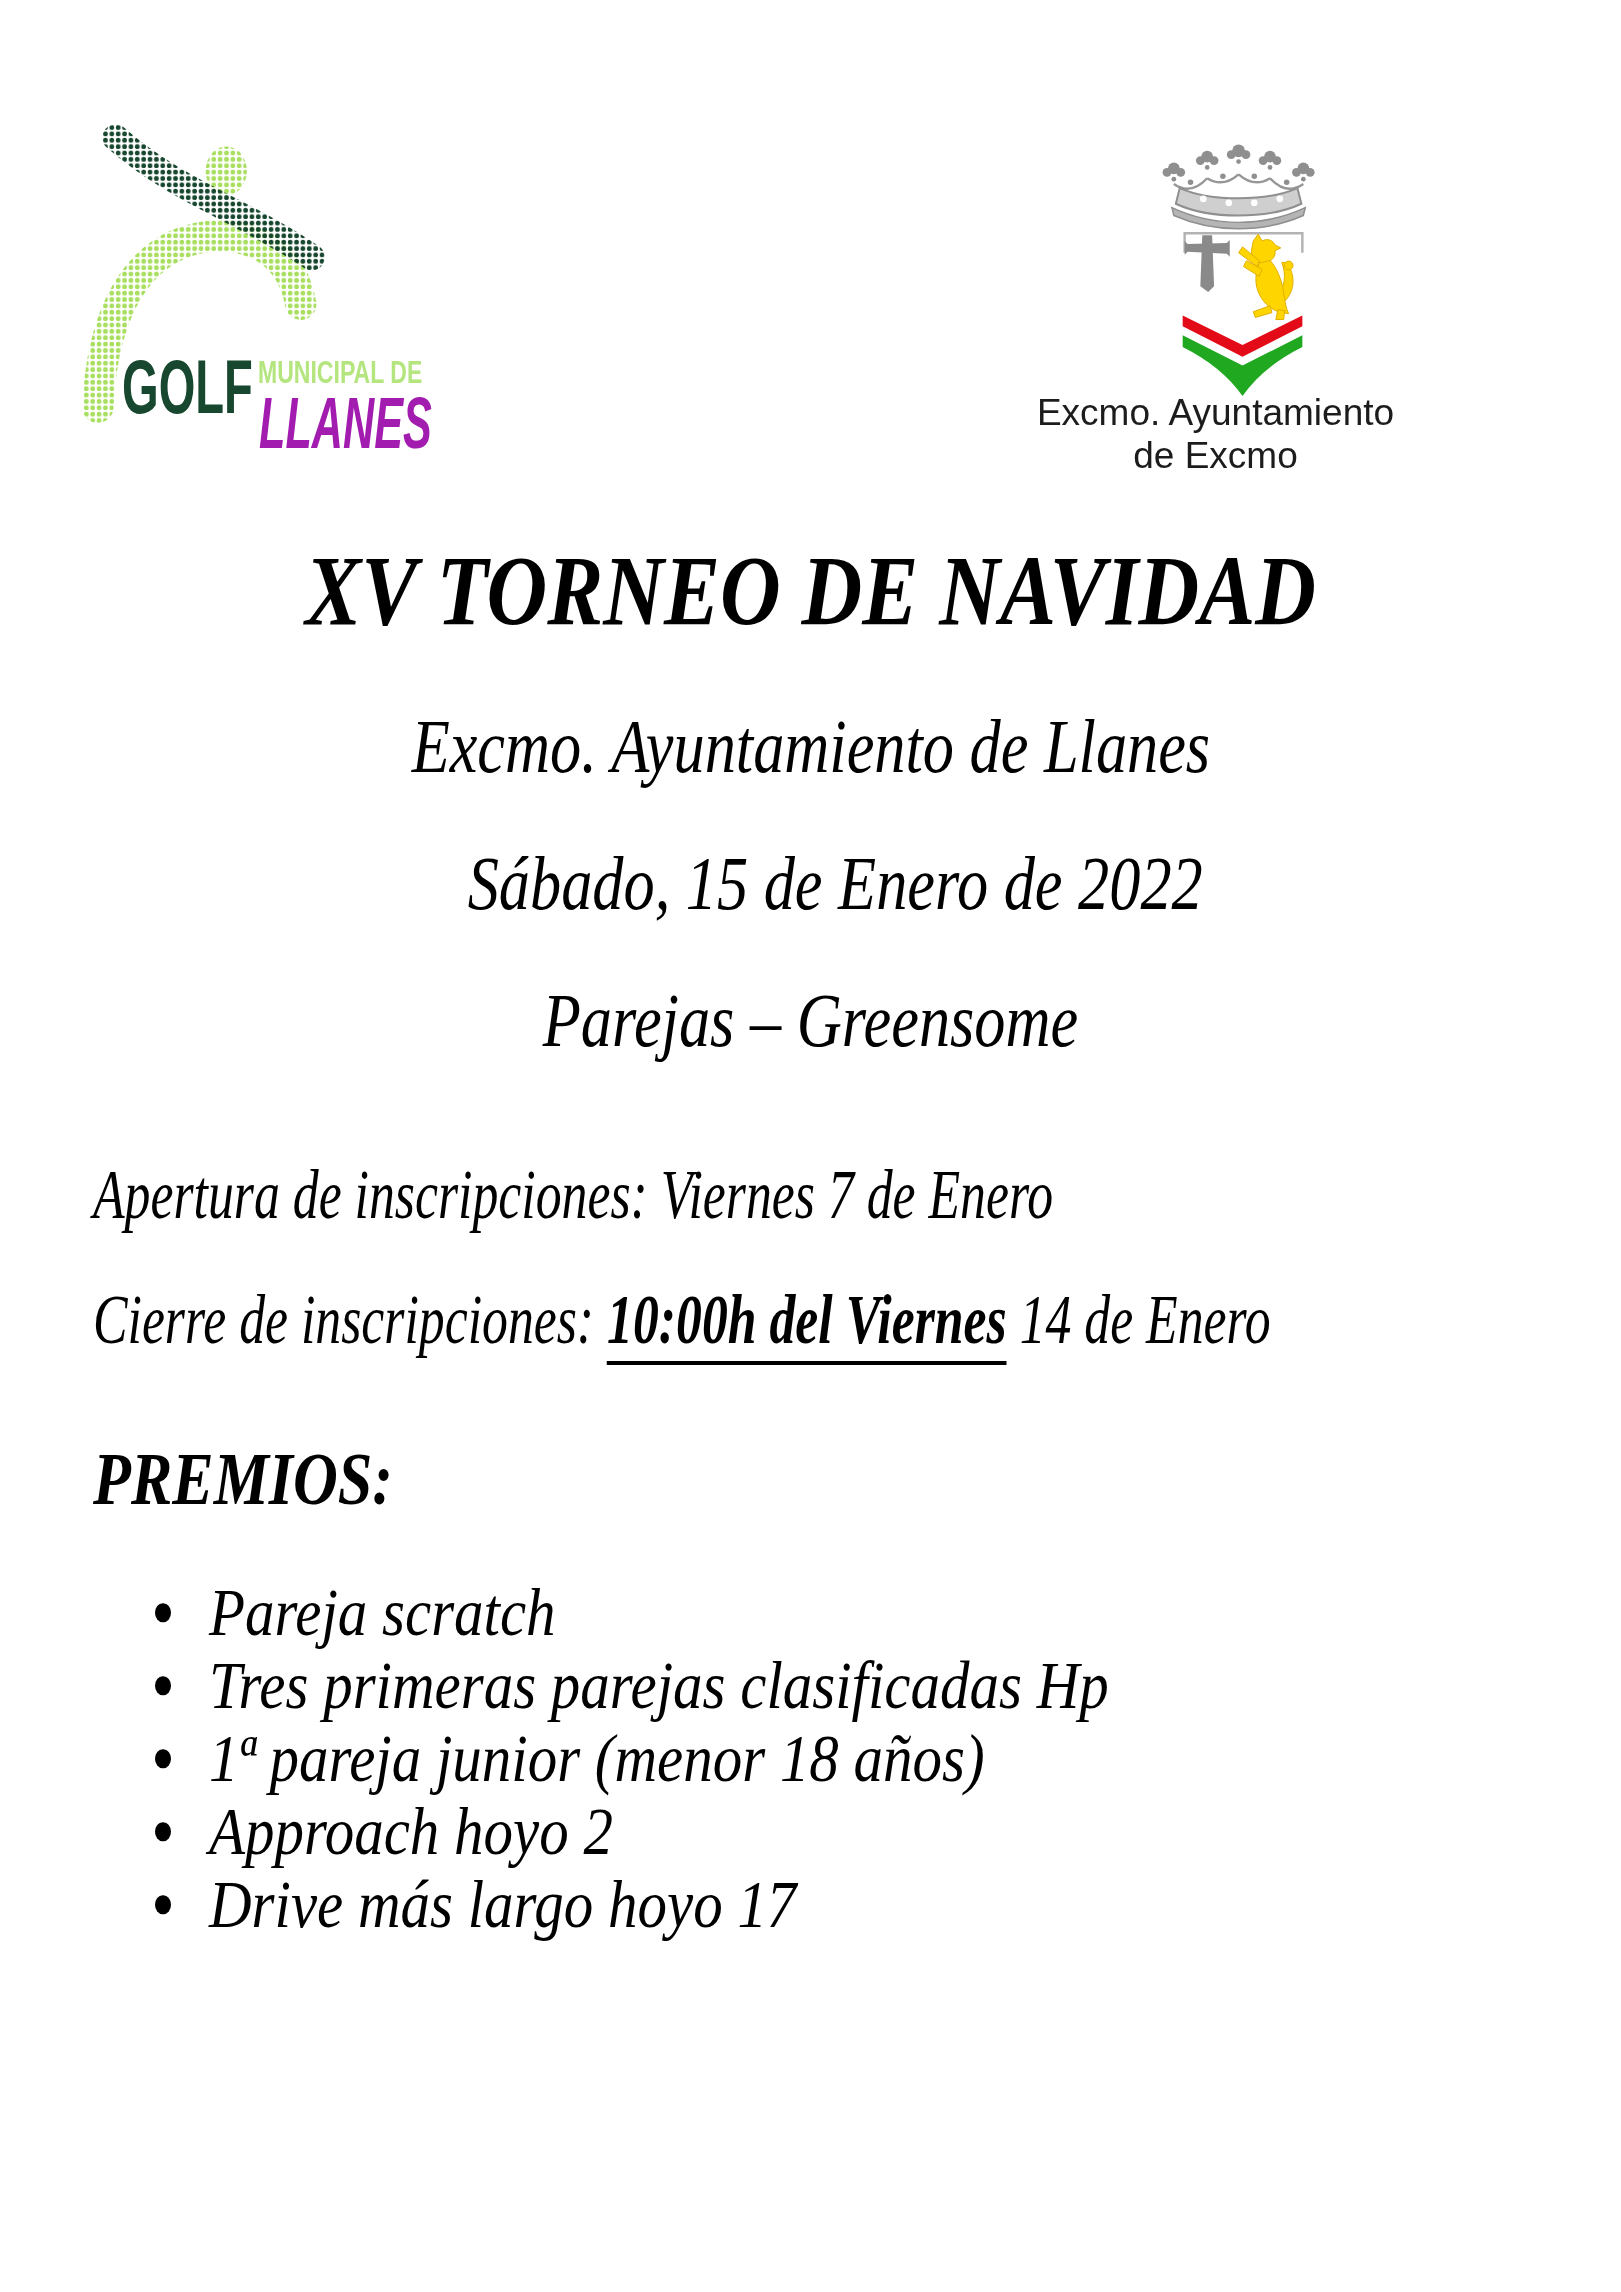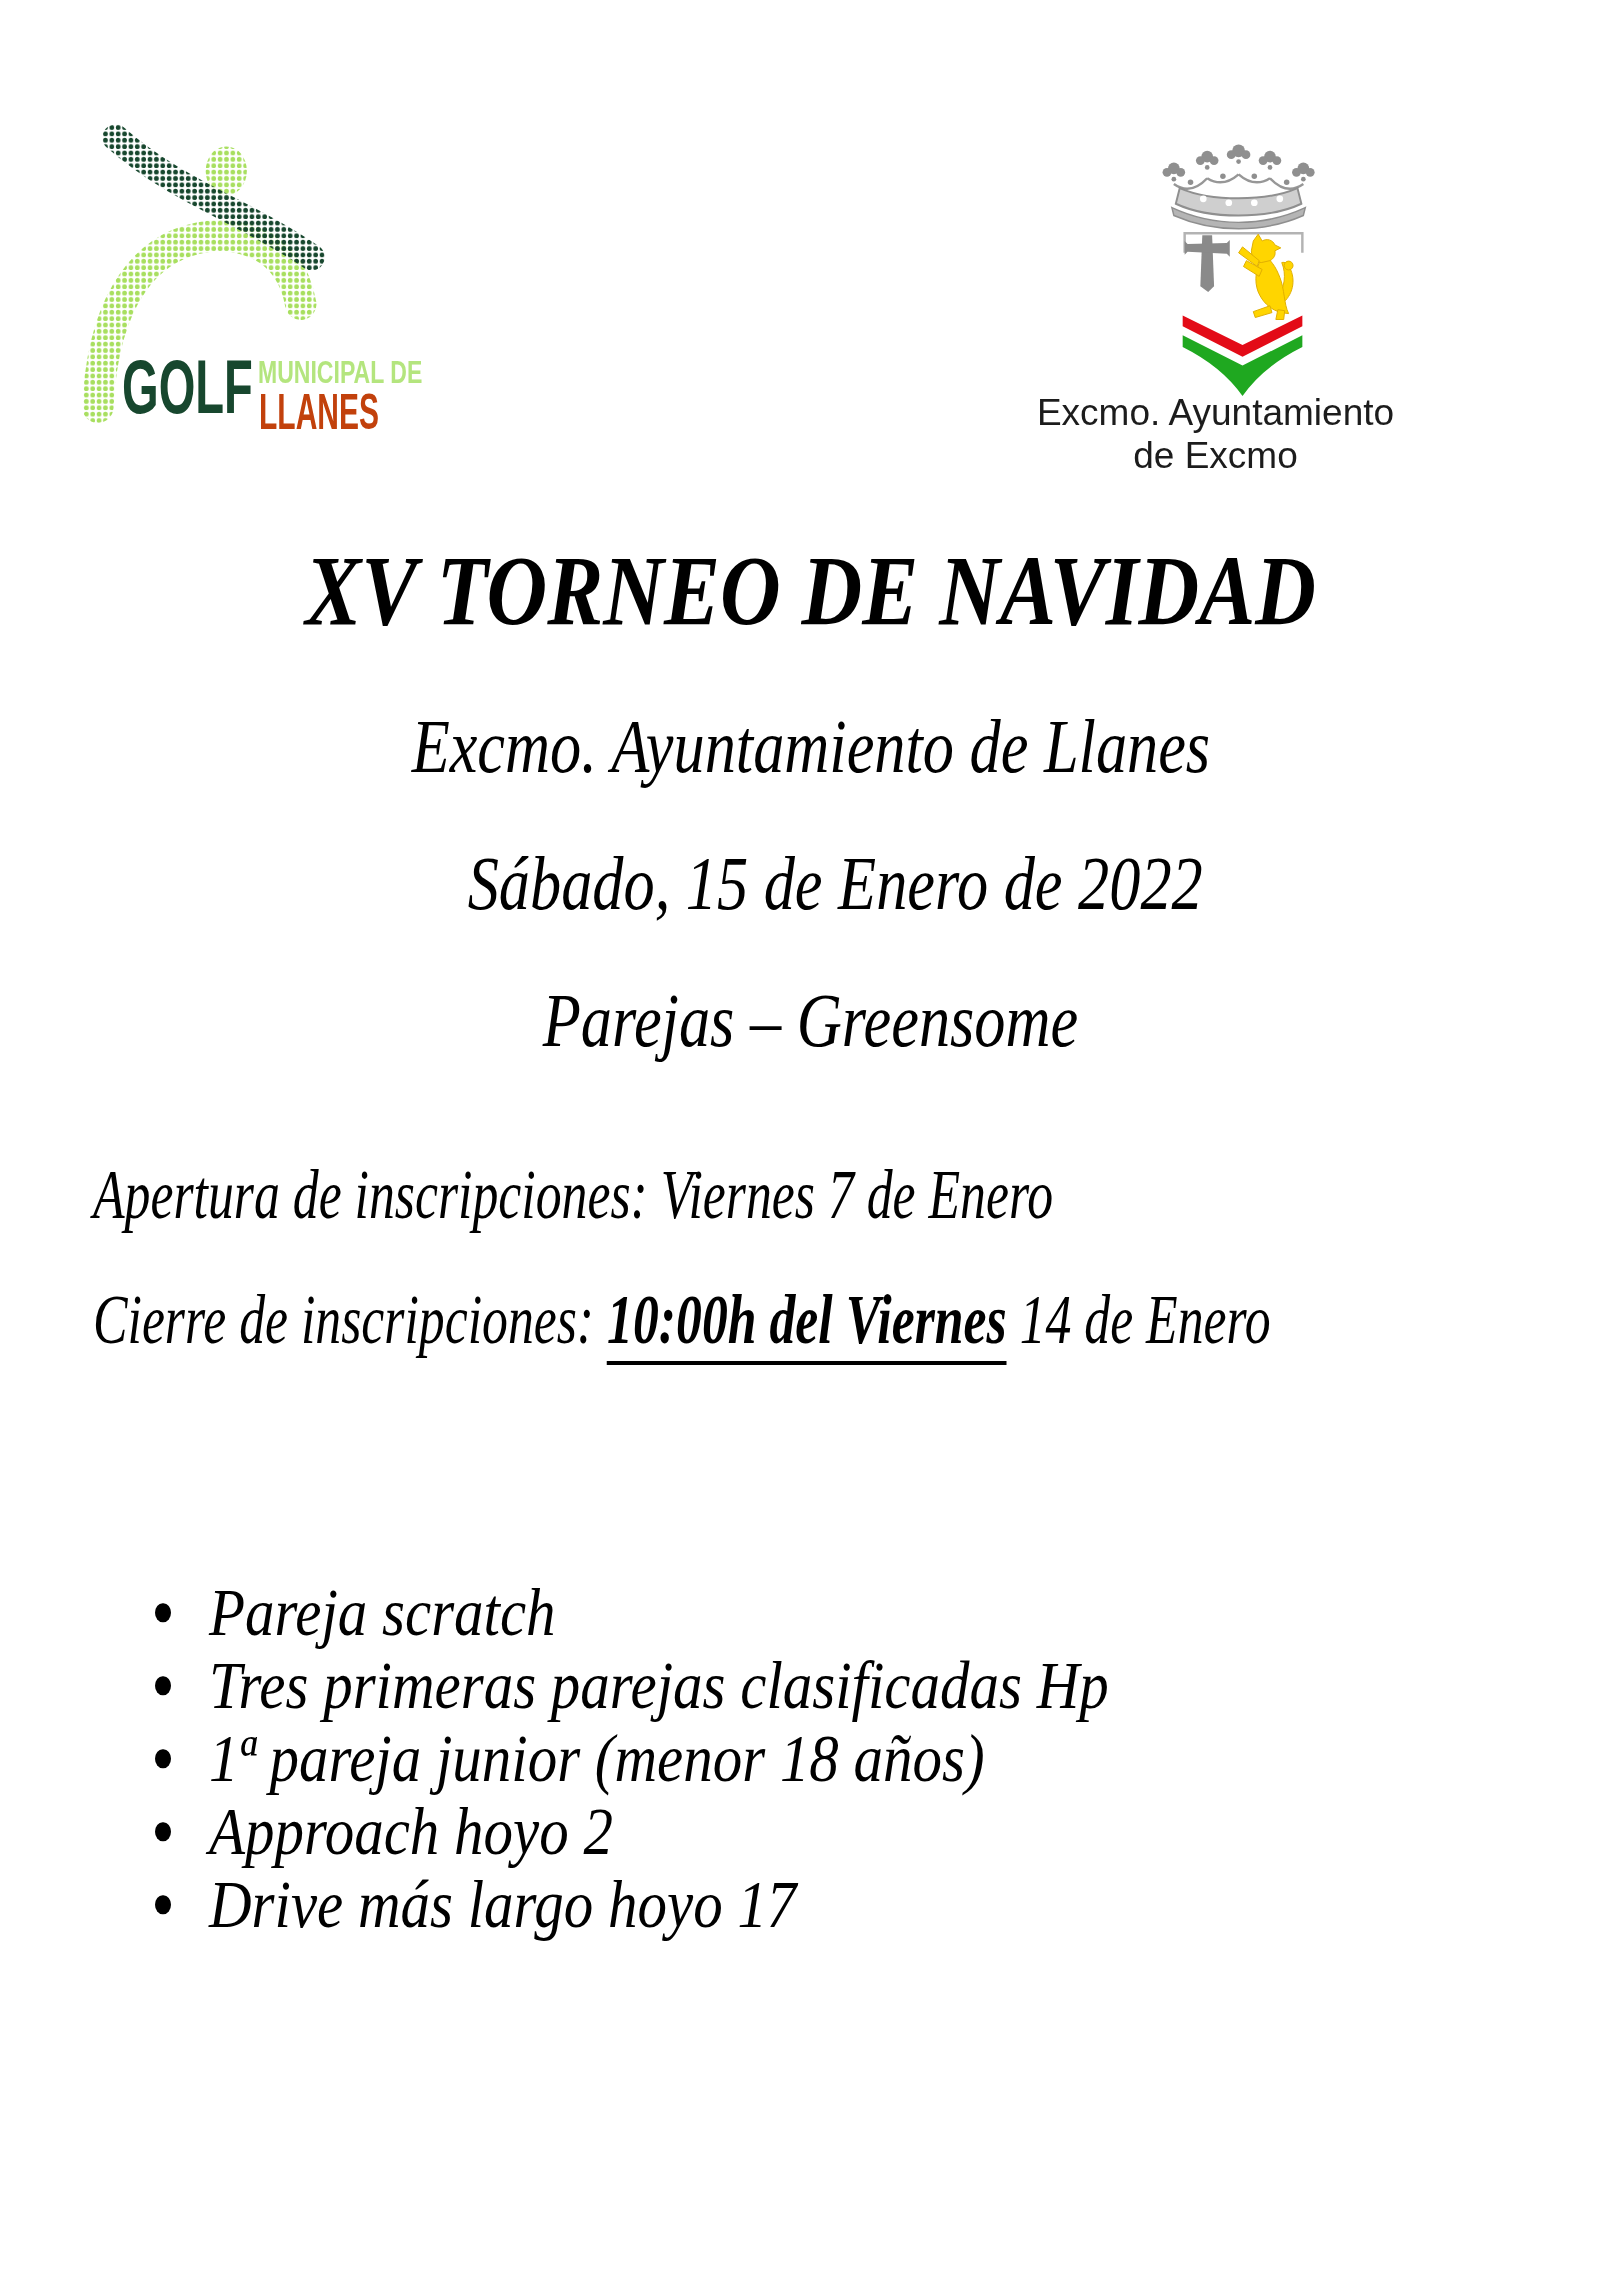--- a/index.html
+++ b/index.html
@@ -43,21 +43,21 @@
   
   .golf-logo{position:absolute;left:83px;top:118px;width:363px;height:343px;}
   .golf-figure{position:absolute;left:0;top:0;}
   .golf-word{position:absolute;white-space:nowrap;line-height:1;
              font-family:"Liberation Sans","DejaVu Sans",sans-serif;font-weight:bold;}
   .golf-word>span{display:inline-block;transform-origin:0 50%;}
   .gw-golf{left:39px;top:231px;font-size:76px;color:#17472e;}
   .gw-golf>span{transform:scaleX(0.62);}
   .gw-municipal{left:175px;top:238px;font-size:32px;color:#b4e57e;text-decoration:underline;}
   .gw-municipal>span{transform:scaleX(0.72);}
-  .gw-llanes{left:176px;top:269px;font-size:50px;color:#c2410c;}
+  .gw-llanes{left:176px;top:269px;font-size:72px;color:#a21caf;font-style:italic;}
   .gw-llanes>span{transform:scaleX(0.60);}
 
   
   .crest{position:absolute;left:1160px;top:139px;width:167px;height:257px;}
   .crest-caption{position:absolute;left:1005px;width:421px;text-align:center;line-height:1;
                  font-family:"Liberation Sans","DejaVu Sans",sans-serif;font-size:37px;color:#1c1c1c;}
   .cap1{top:394px;} .cap2{top:437px;}
 </style>
 </head>
 <body>
@@ -186,20 +186,23 @@
     <span class="cond">Parejas – Greensome</span>
   </div>
 
   <div class="line-left infoline apertura">
     <span class="cond">Apertura de inscripciones: Viernes 7 de Enero</span>
   </div>
   <div class="line-left infoline cierre">
     <span class="cond"><span>Cierre de inscripciones: </span><span class="bold-underline">10:00h del Viernes</span><span> 14 de Enero</span></span>
   </div>
 
+  <div class="line-left premios-heading">
+    <span class="cond">PREMIOS:</span>
+  </div>
 
   <ul class="premios-list">
 
       <li>
         <span class="bullet"></span>
         <span class="txt">Pareja scratch</span>
       </li>
 
       <li>
         <span class="bullet"></span>

